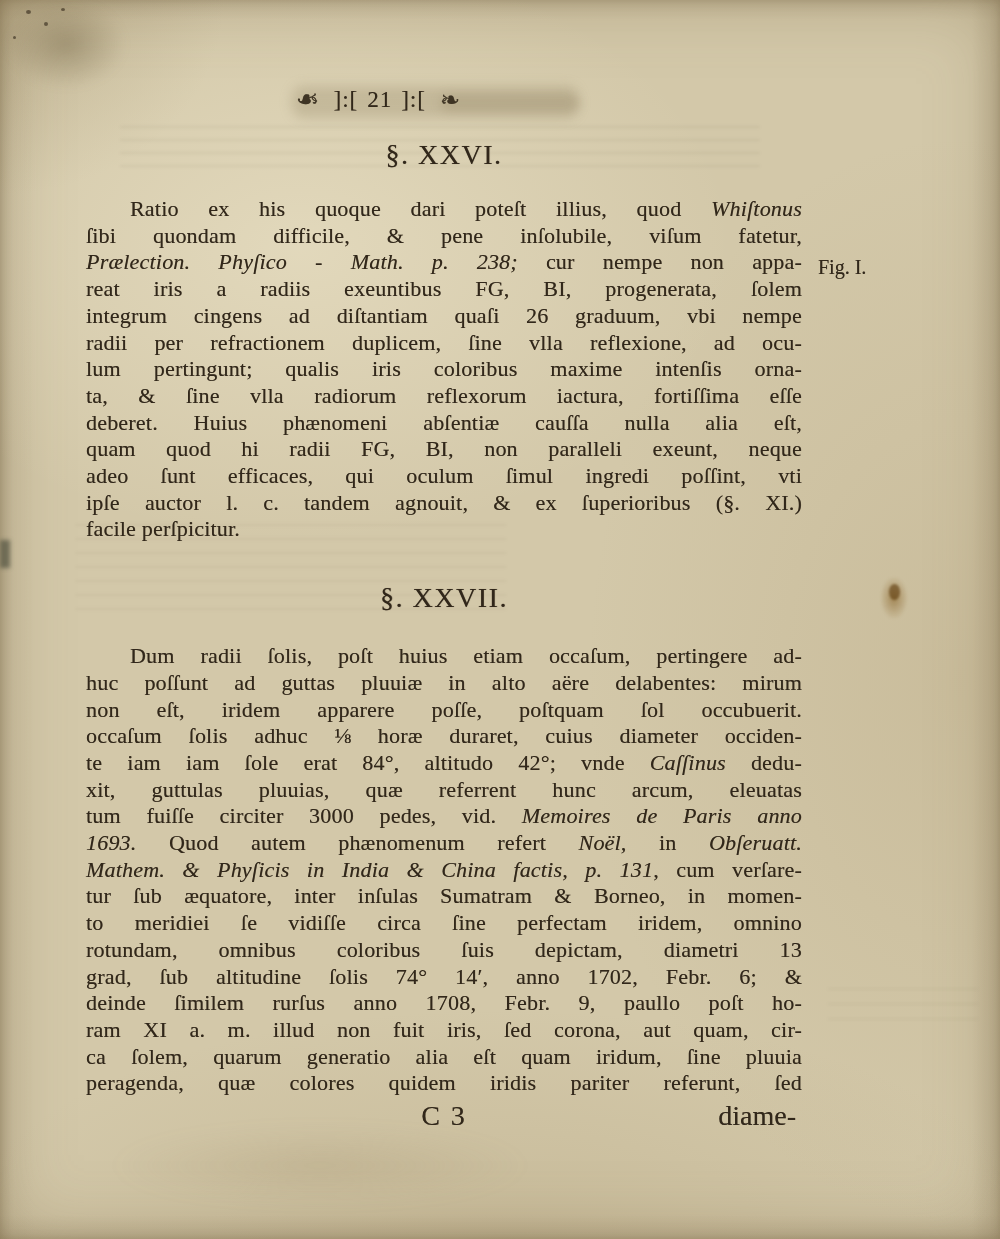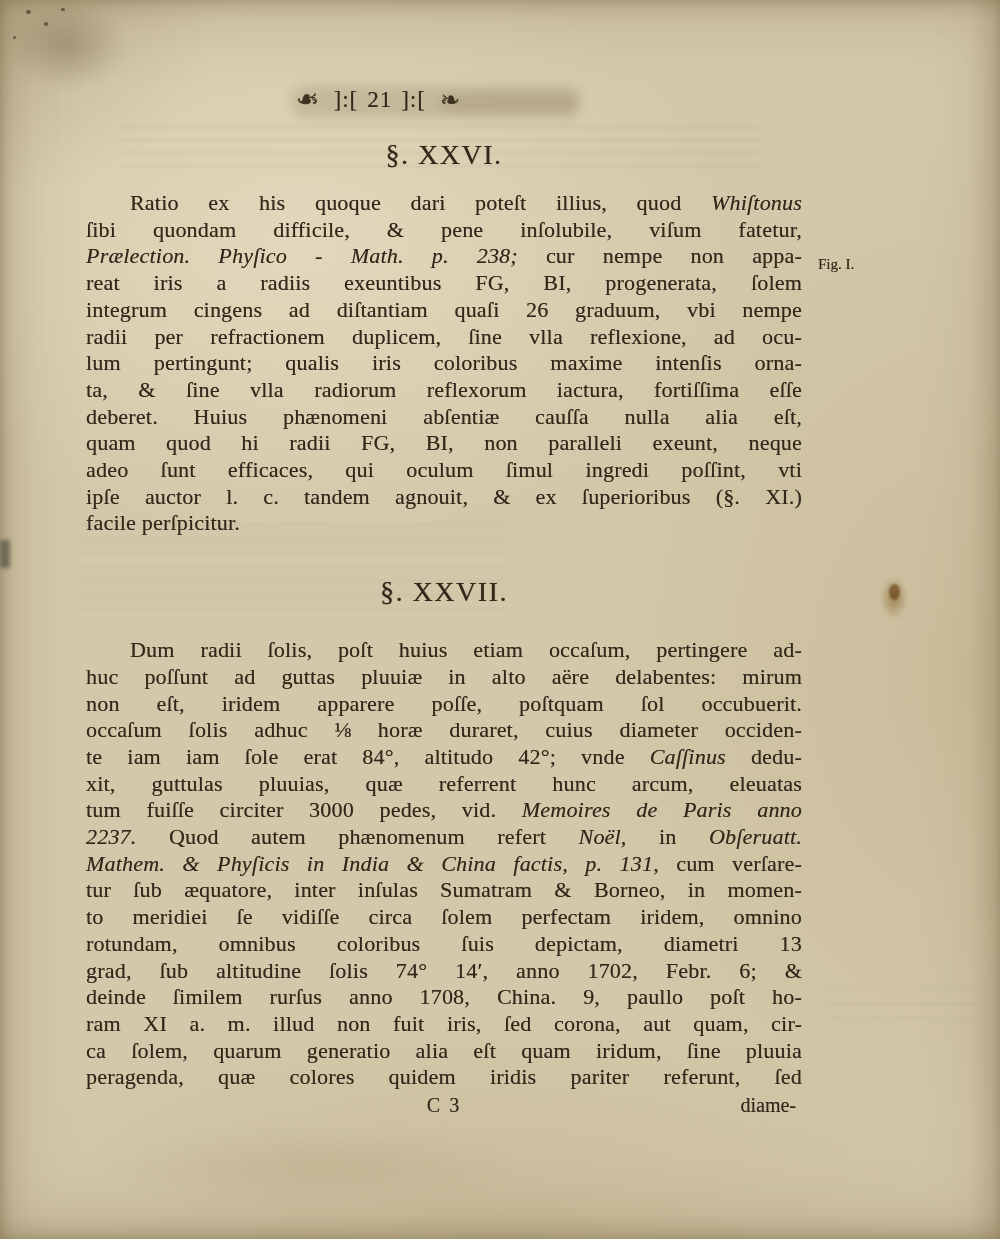--- a/index.html
+++ b/index.html
@@ -63,35 +63,35 @@
   .fleuron.right { font-size: 24px; }
   .head-num { font-size: 23px; letter-spacing: 1px; display: flex; align-items: baseline; gap: 9px; }
 
   
   .text-block { position: absolute; left: 86px; top: 140px; width: 716px; }
   .section-heading {
     font-size: 28px; line-height: 30px; font-weight: normal;
     text-align: center; letter-spacing: 1.5px; margin: 0;
     text-shadow: 0.3px 0.3px 0.7px rgba(49,39,26,0.55);
   }
-  .heading-1 { margin-bottom: 20px; }
+  .heading-1 { margin-bottom: 26px; }
   .heading-2 { margin-top: 40px; margin-bottom: 30px; }
   .paragraph { font-size: 22px; line-height: 26.7px; letter-spacing: 0.2px;
     text-shadow: 0.25px 0.25px 0.6px rgba(49,39,26,0.5); }
   .line { text-align: justify; text-align-last: justify; -moz-text-align-last: justify; }
   .line.indent { text-indent: 44px; margin-top: 20px; }
   .line.end { text-align-last: left; -moz-text-align-last: left; }
   .line i { font-style: italic; }
 
   
-  .margin-note { position: absolute; left: 818px; top: 256px; font-size: 15px;
+  .margin-note { position: absolute; left: 818px; top: 256px; font-size: 20px;
     text-shadow: 0.25px 0.25px 0.6px rgba(49,39,26,0.5); }
 
   
-  .page-foot { position: relative; height: 30px; margin-top: 3px; font-size: 20px;
+  .page-foot { position: relative; height: 30px; margin-top: 3px; font-size: 28px;
     text-shadow: 0.25px 0.25px 0.6px rgba(49,39,26,0.5); }
   .signature { position: absolute; left: 50%; transform: translateX(-50%); letter-spacing: 2px; }
   .catchword { position: absolute; right: 6px; }
 </style>
 </head>
 <body>
 
 <div class="page">
 
   <div class="stain st-topleft"></div>
@@ -139,27 +139,27 @@
 
     <h2 class="section-heading heading-2">§. XXVII.</h2>
     <div class="paragraph">
         <div class="line indent"><span>Dum radii ſolis, poſt huius etiam occaſum, pertingere ad-</span></div>
         <div class="line"><span>huc poſſunt ad guttas pluuiæ in alto aëre delabentes: mirum</span></div>
         <div class="line"><span>non eſt, iridem apparere poſſe, poſtquam ſol occubuerit.</span></div>
         <div class="line"><span>occaſum ſolis adhuc ⅛ horæ duraret, cuius diameter occiden-</span></div>
         <div class="line"><span>te iam iam ſole erat 84°, altitudo 42°; vnde </span><i>Caſſinus</i><span> dedu-</span></div>
         <div class="line"><span>xit, guttulas pluuias, quæ referrent hunc arcum, eleuatas</span></div>
         <div class="line"><span>tum fuiſſe circiter 3000 pedes, vid. </span><i>Memoires de Paris anno</i></div>
-        <div class="line"><i>2237.</i><span> Quod autem phænomenum refert </span><i>Noël,</i><span> in </span><i>Obſeruatt.</i></div>
+        <div class="line"><i>1693.</i><span> Quod autem phænomenum refert </span><i>Noël,</i><span> in </span><i>Obſeruatt.</i></div>
         <div class="line"><i>Mathem. &amp; Phyſicis in India &amp; China factis, p. 131</i><span>, cum verſare-</span></div>
         <div class="line"><span>tur ſub æquatore, inter inſulas Sumatram &amp; Borneo, in momen-</span></div>
-        <div class="line"><span>to meridiei ſe vidiſſe circa ſolem perfectam iridem, omnino</span></div>
+        <div class="line"><span>to meridiei ſe vidiſſe circa ſine perfectam iridem, omnino</span></div>
         <div class="line"><span>rotundam, omnibus coloribus ſuis depictam, diametri 13</span></div>
         <div class="line"><span>grad, ſub altitudine ſolis 74° 14′, anno 1702, Febr. 6; &amp;</span></div>
-        <div class="line"><span>deinde ſimilem rurſus anno 1708, China. 9, paullo poſt ho-</span></div>
+        <div class="line"><span>deinde ſimilem rurſus anno 1708, Febr. 9, paullo poſt ho-</span></div>
         <div class="line"><span>ram XI a. m. illud non fuit iris, ſed corona, aut quam, cir-</span></div>
         <div class="line"><span>ca ſolem, quarum generatio alia eſt quam iridum, ſine pluuia</span></div>
         <div class="line"><span>peragenda, quæ colores quidem iridis pariter referunt, ſed</span></div>
       </div>
 
     <footer class="page-foot">
       <span class="signature">C 3</span>
       <span class="catchword">diame-</span>
     </footer>
   </main>

